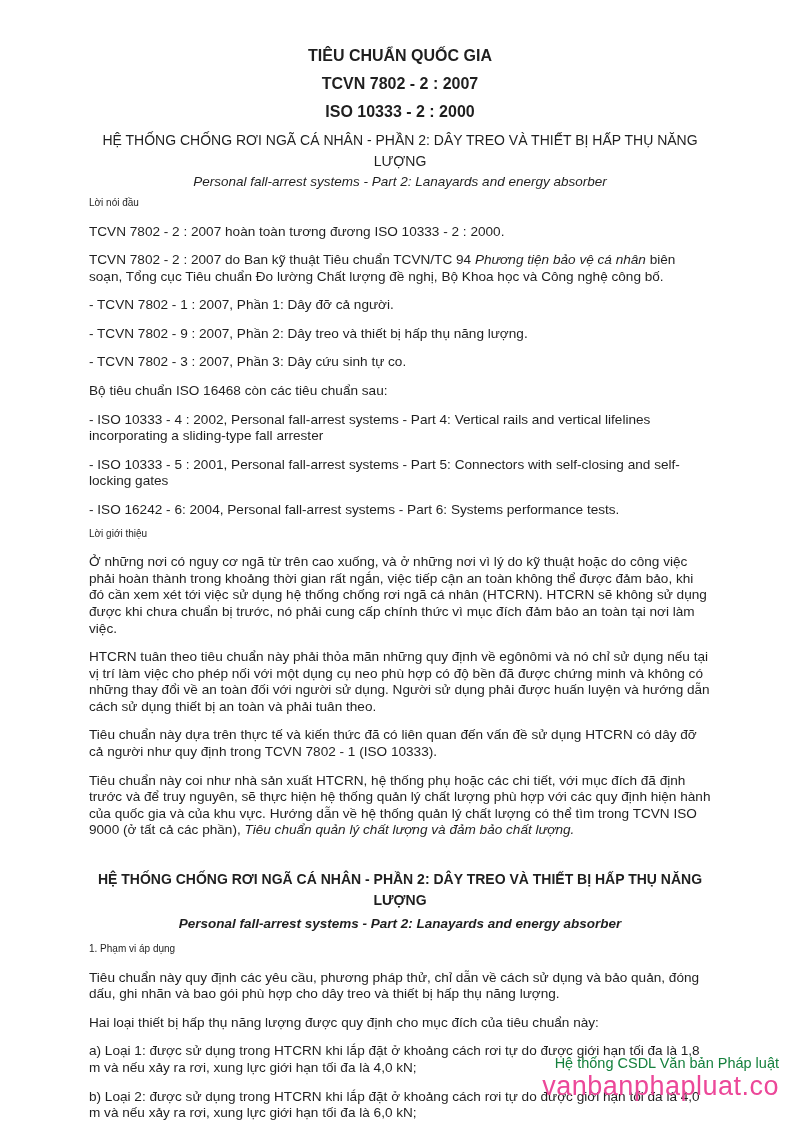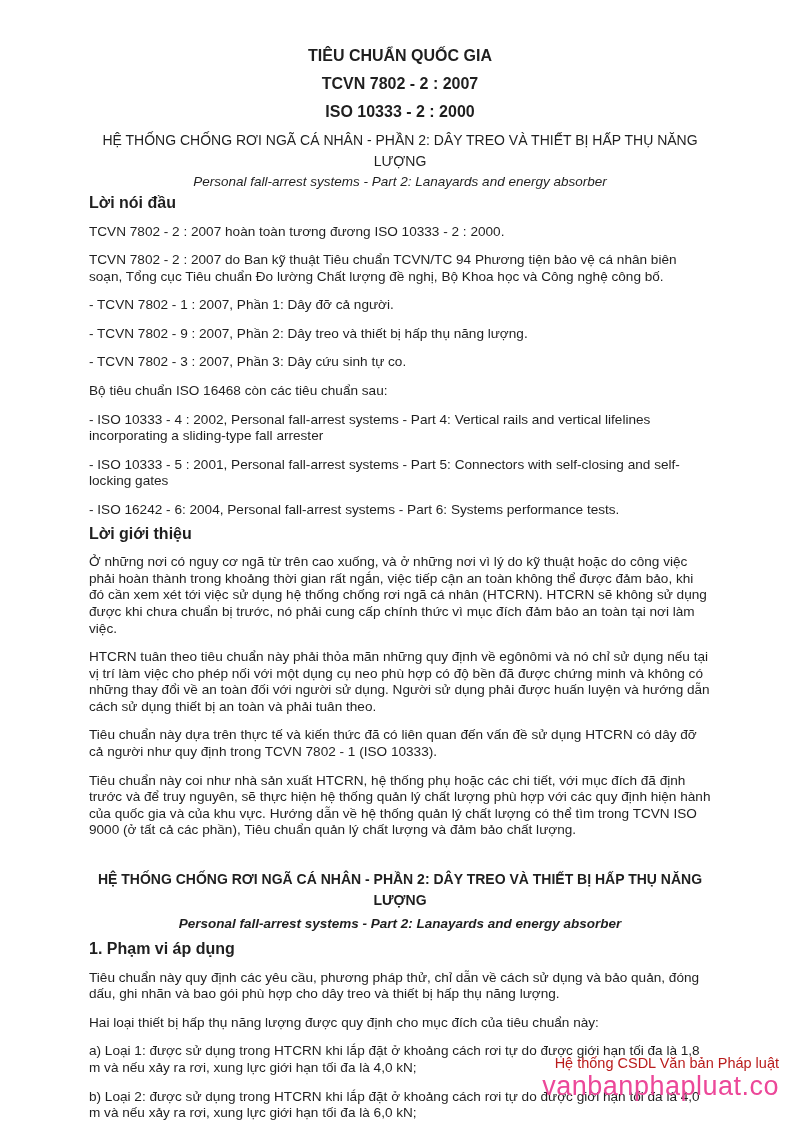--- a/index.html
+++ b/index.html
@@ -7,27 +7,27 @@
     width:800px;height:1131px;background:#ffffff;
     font-family:"Liberation Sans","DejaVu Sans",sans-serif;
     color:#1f1f1f;position:relative;overflow:hidden;
   }
   .page{position:absolute;left:0;top:0;width:800px;height:1131px;
         padding:46px 89px 4px;box-sizing:border-box;background:#ffffff;}
   .kicker,.code{font-size:16px;line-height:20px;font-weight:bold;text-align:center;margin:0 0 8px;}
   .code:last-of-type{margin-bottom:0;}
   .title-vi{font-size:14px;line-height:21px;text-align:center;margin:5px 0 0;}
   .title-en{font-size:13.5px;line-height:20px;font-style:italic;text-align:center;margin:0;}
-  .sec-heading{font-size:16px;line-height:16.5px;font-weight:bold;margin:3px 0 7px;}
+  .sec-heading{font-size:10px;line-height:16.5px;font-weight:normal;margin:3px 0 7px;}
   p{font-size:13.6px;line-height:16.6px;margin:12px 0 7px;}
-  .italic{text-align:right;}
+  .italic{font-style:italic;text-align:right;}
   .main-title{font-size:14px;line-height:21px;font-weight:bold;text-align:center;margin:30px 0 4px;}
   .main-title-en{font-size:13.5px;line-height:18px;font-weight:bold;font-style:italic;text-align:center;margin:0 0 8px;}
   .watermark{position:absolute;right:21px;top:1055px;text-align:right;pointer-events:none;}
-  .wm1{font-size:14.5px;line-height:17px;color:#b91c1c;}
+  .wm1{font-size:14.5px;line-height:17px;color:#15803d;}
   .wm2{font-size:27px;line-height:28px;color:#ec4899;letter-spacing:0.5px;}
 </style>
 </head>
 <body>
 
 <div class="page">
 
   <header>
     <div class="kicker">TIÊU CHUẨN QUỐC GIA</div>
     <div class="code">TCVN 7802 - 2 : 2007</div>

